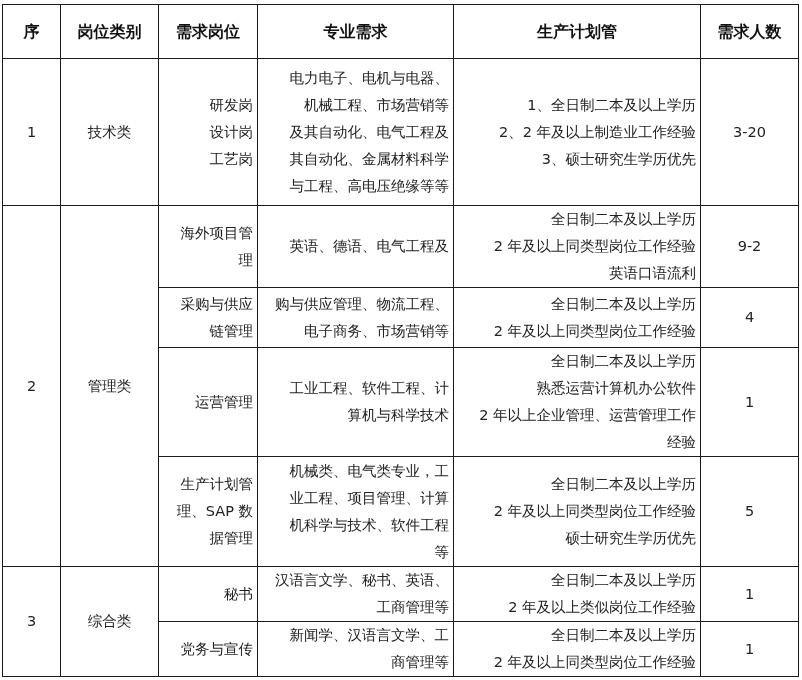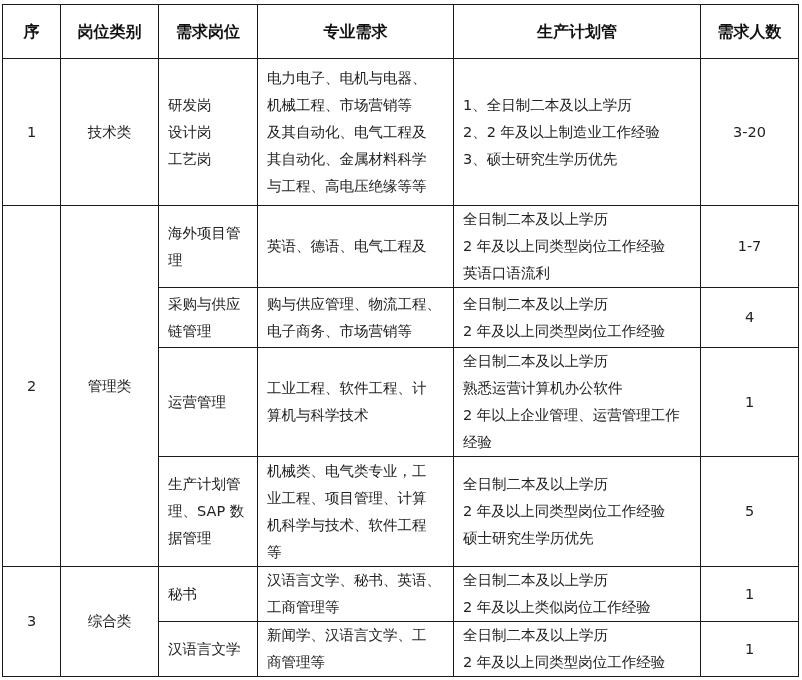--- a/index.html
+++ b/index.html
@@ -1,21 +1,21 @@
 <!DOCTYPE html>
 <html><head>
 <meta charset="utf-8">
 <style>
   html, body { margin:0; padding:0; background:#ffffff; }
   body { width:802px; height:680px; overflow:hidden; position:relative; font-family:"DejaVu Sans","Liberation Sans",sans-serif; color:#222; }
   table.jobs { position:absolute; left:2px; top:4px; border-collapse:collapse; table-layout:fixed; width:796px; }
   table.jobs td, table.jobs th { border:1px solid #1a1a1a; padding:0; vertical-align:middle; font-size:14.5px; line-height:27px; }
   table.jobs th { height:53px; font-weight:bold; font-size:16px; text-align:center; color:#111; }
   .c { text-align:center; }
-  .l { text-align:left; padding-left:9px !important; padding-right:4px !important; }
+  .l { text-align:right; padding-left:9px !important; padding-right:4px !important; }
   .num { font-family:"DejaVu Sans",sans-serif; }
   .line { display:block; white-space:nowrap; }
 </style>
 </head>
 <body>
 
 <table class="jobs">
   <colgroup>
     <col style="width:58px">
     <col style="width:98px">
@@ -67,21 +67,21 @@
         <span class="line">理</span>
       </td>
       <td class="l">
         <span class="line">英语、德语、电气工程及</span>
       </td>
       <td class="l">
         <span class="line">全日制二本及以上学历</span>
         <span class="line">2 年及以上同类型岗位工作经验</span>
         <span class="line">英语口语流利</span>
       </td>
-      <td class="c num">1-7</td>
+      <td class="c num">9-2</td>
     </tr>
     <tr style="height:60px">
       <td class="l">
         <span class="line">采购与供应</span>
         <span class="line">链管理</span>
       </td>
       <td class="l">
         <span class="line">购与供应管理、物流工程、</span>
         <span class="line">电子商务、市场营销等</span>
       </td>
@@ -138,21 +138,21 @@
         <span class="line">工商管理等</span>
       </td>
       <td class="l">
         <span class="line">全日制二本及以上学历</span>
         <span class="line">2 年及以上类似岗位工作经验</span>
       </td>
       <td class="c num">1</td>
     </tr>
     <tr style="height:54px">
       <td class="l">
-        <span class="line">汉语言文学</span>
+        <span class="line">党务与宣传</span>
       </td>
       <td class="l">
         <span class="line">新闻学、汉语言文学、工</span>
         <span class="line">商管理等</span>
       </td>
       <td class="l">
         <span class="line">全日制二本及以上学历</span>
         <span class="line">2 年及以上同类型岗位工作经验</span>
       </td>
       <td class="c num">1</td>

